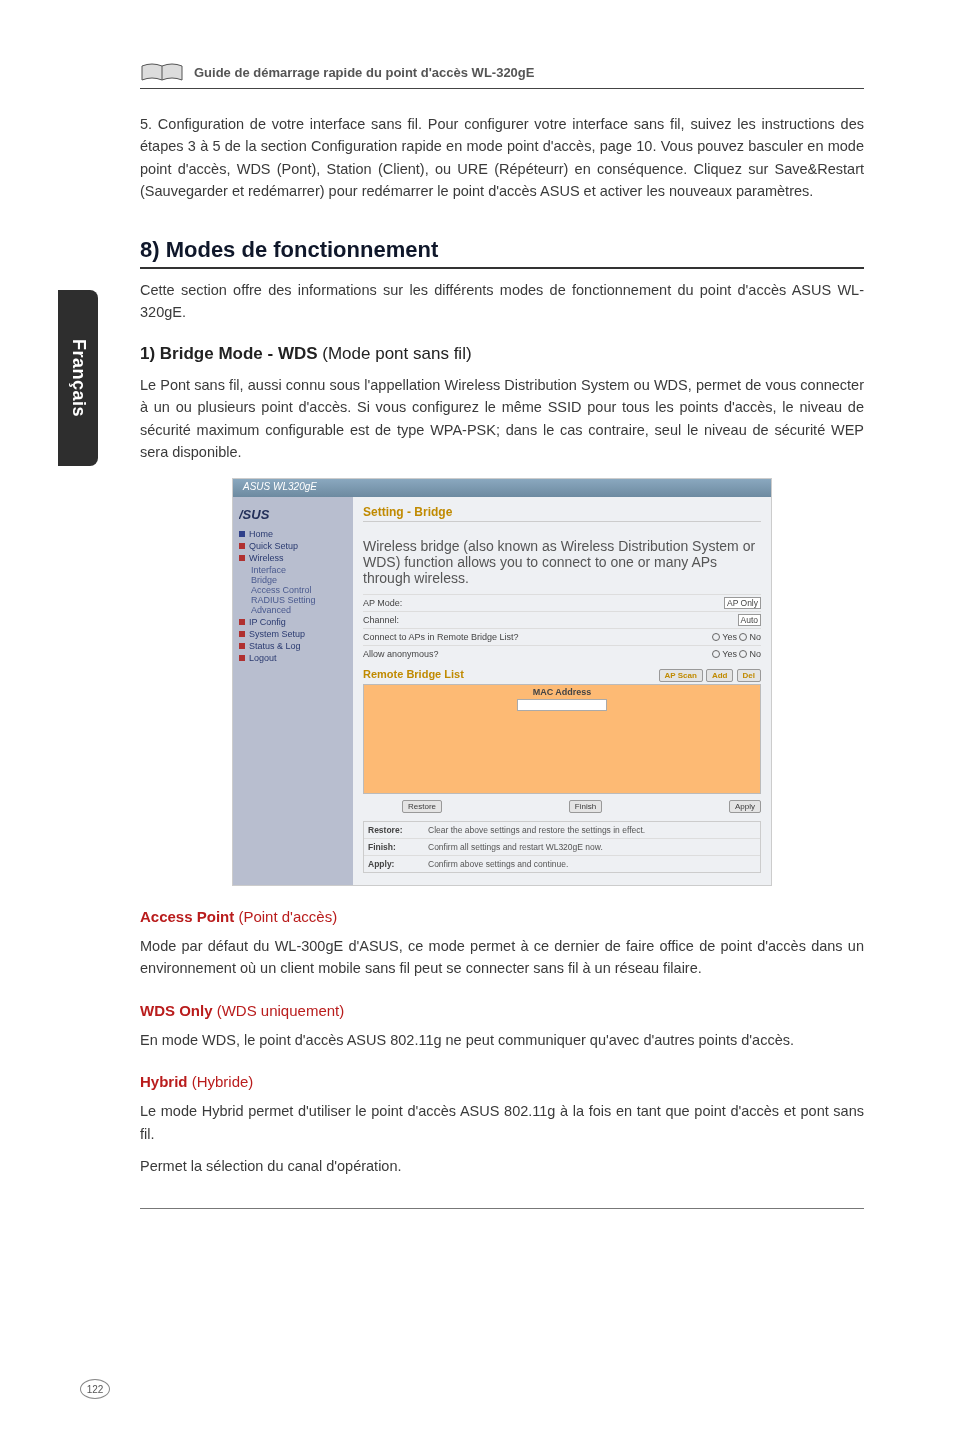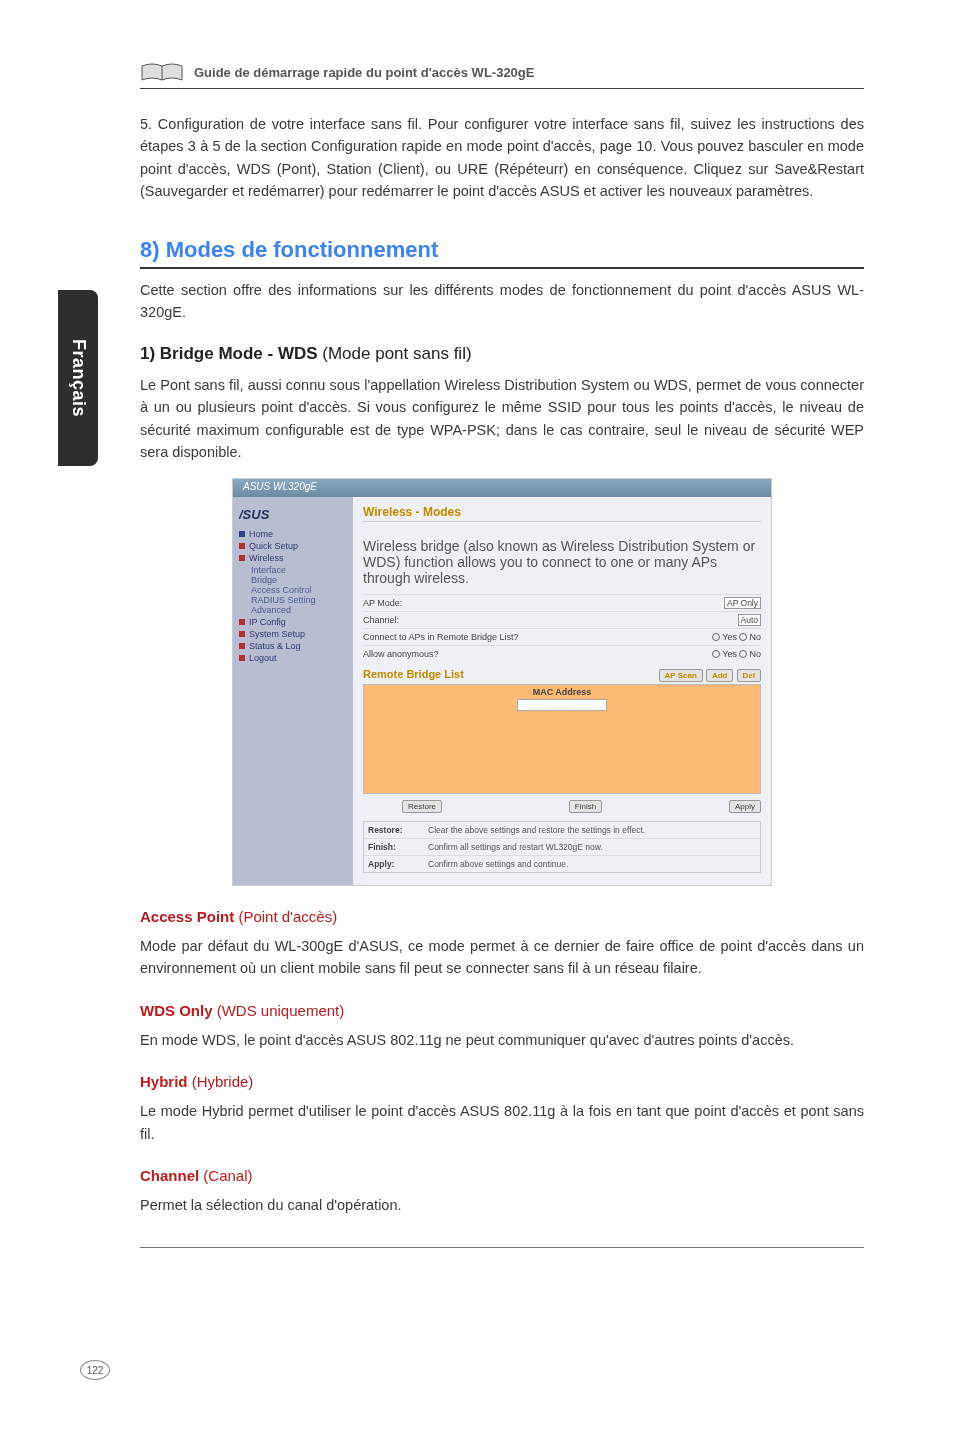--- a/index.html
+++ b/index.html
@@ -4,28 +4,28 @@
 <style>
   * { box-sizing: border-box; margin: 0; padding: 0; }
   html, body { width: 954px; height: 1432px; background: #fff; }
   body { font-family: Arial, Helvetica, sans-serif; color: #3a3a3a; }
   .page { position: relative; width: 954px; height: 1432px; padding: 60px 90px 40px 140px; }
   .header-row { display: flex; align-items: center; gap: 10px; margin-bottom: 4px; }
   .header-icon svg { display: block; }
   .header-title { font-size: 13px; font-weight: bold; color: #555; }
   .hr { border: 0; border-top: 1.5px solid #444; margin: 4px 0 24px 0; }
   .para { font-size: 14.5px; line-height: 1.55; text-align: justify; margin: 10px 0; }
-  .heading8 { font-size: 22px; font-weight: bold; color: #3b82f6; margin-top: 34px; border-bottom: 2px solid #333; padding-bottom: 4px; }
+  .heading8 { font-size: 22px; font-weight: bold; color: #0f172a; margin-top: 34px; border-bottom: 2px solid #333; padding-bottom: 4px; }
   .subhead { font-size: 17px; font-weight: bold; color: #222; margin-top: 20px; }
   .subhead-small { font-size: 15px; font-weight: bold; color: #b91c1c; margin-top: 22px; }
   .subhead-small span.norm { font-weight: normal; }
   .light { font-weight: normal; }
   .side-tab { position: absolute; left: 58px; top: 290px; width: 40px; height: 176px; background: #2e2e2e; color: #fff; border-top-right-radius: 8px; border-bottom-right-radius: 8px; display: flex; align-items: center; justify-content: center; }
   .side-tab span { writing-mode: vertical-rl; transform: rotate(0deg); font-weight: bold; font-size: 18px; letter-spacing: 0.5px; }
-  .pagebadge { position: absolute; left: 80px; bottom: 52px; width: 30px; height: 20px; border: 1px solid #888; border-radius: 50%; display: flex; align-items: center; justify-content: center; font-size: 10px; color: #555; }
+  .pagebadge { position: absolute; left: 80px; bottom: 33px; width: 30px; height: 20px; border: 1px solid #888; border-radius: 50%; display: flex; align-items: center; justify-content: center; font-size: 10px; color: #555; }
   .screenshot { width: 540px; margin: 14px auto 0 auto; background: #f4f4f4; border: 1px solid #ccc; }
   .ss-top { height: 18px; background: linear-gradient(#8aa8bf,#6d8aa0); }
   .ss-title { color: #fff; font-size: 10px; font-style: italic; padding: 2px 0 0 10px; }
   .ss-body { display: flex; }
   .ss-side { width: 120px; background: #b8becf; padding: 10px 6px; font-size: 9px; color: #2a3a70; }
   .ss-logo { width: 60px; height: 18px; margin-bottom: 4px; }
   .ss-side .bullet { display: flex; align-items: center; gap: 4px; margin: 2px 0; }
   .ss-side .dot { width: 6px; height: 6px; background: #30408a; }
   .ss-side .dot-red { background: #b03030; }
   .ss-side .sub { padding-left: 12px; color: #4a5a8f; }
@@ -115,21 +115,21 @@
         <div class="bullet">
             <span class="dot dot-red"></span>
             <span>Status &amp; Log</span>
           </div>
         <div class="bullet">
             <span class="dot dot-red"></span>
             <span>Logout</span>
           </div>
       </div>
       <div class="ss-main">
-        <div class="ss-h">Wireless - Modes</div>
+        <div class="ss-h">Setting - Bridge</div>
         <div class="ss-desc">Wireless bridge (also known as Wireless Distribution System or WDS) function allows you to connect to one or many APs through wireless.</div>
         <div class="ss-row">
           <label>AP Mode:</label>
           <span class="ctl"><span class="ss-sel">AP Only</span></span>
         </div>
         <div class="ss-row">
           <label>Channel:</label>
           <span class="ctl"><span class="ss-sel">Auto</span></span>
         </div>
         <div class="ss-row">
@@ -189,23 +189,20 @@
   <h4 class="subhead-small">
     <span>WDS Only</span><span class="norm"> (WDS uniquement)</span>
   </h4>
   <p class="para">En mode WDS, le point d'accès ASUS 802.11g ne peut communiquer qu'avec d'autres points d'accès.</p>
 
   <h4 class="subhead-small">
     <span>Hybrid</span><span class="norm"> (Hybride)</span>
   </h4>
   <p class="para">Le mode Hybrid permet d'utiliser le point d'accès ASUS 802.11g à la fois en tant que point d'accès et pont sans fil.</p>
 
-  <h4 class="subhead-small">
-    <span>Channel</span><span class="norm"> (Canal)</span>
-  </h4>
   <p class="para">Permet la sélection du canal d'opération.</p>
 
   <hr class="bottom-hr">
 
   <div class="side-tab">
     <span>Français</span>
   </div>
 
   <div class="pagebadge">
     <span>122</span>

